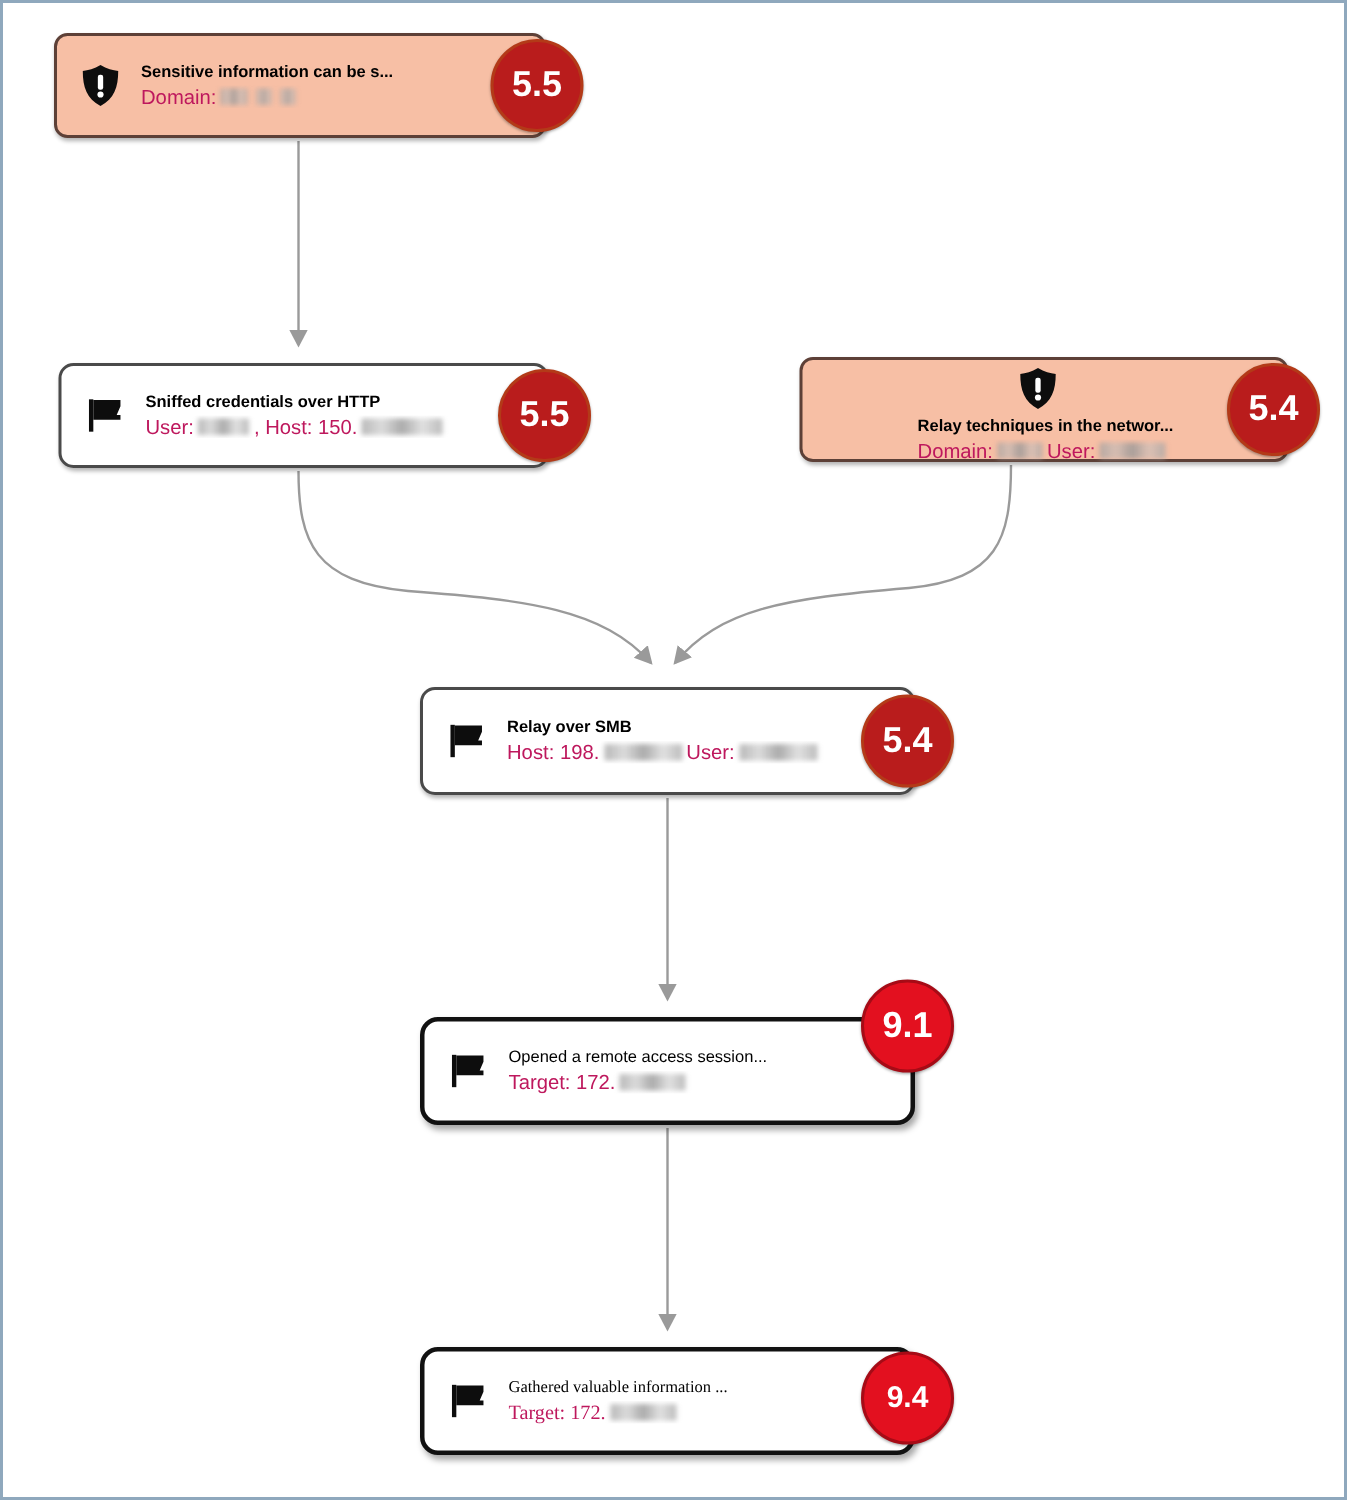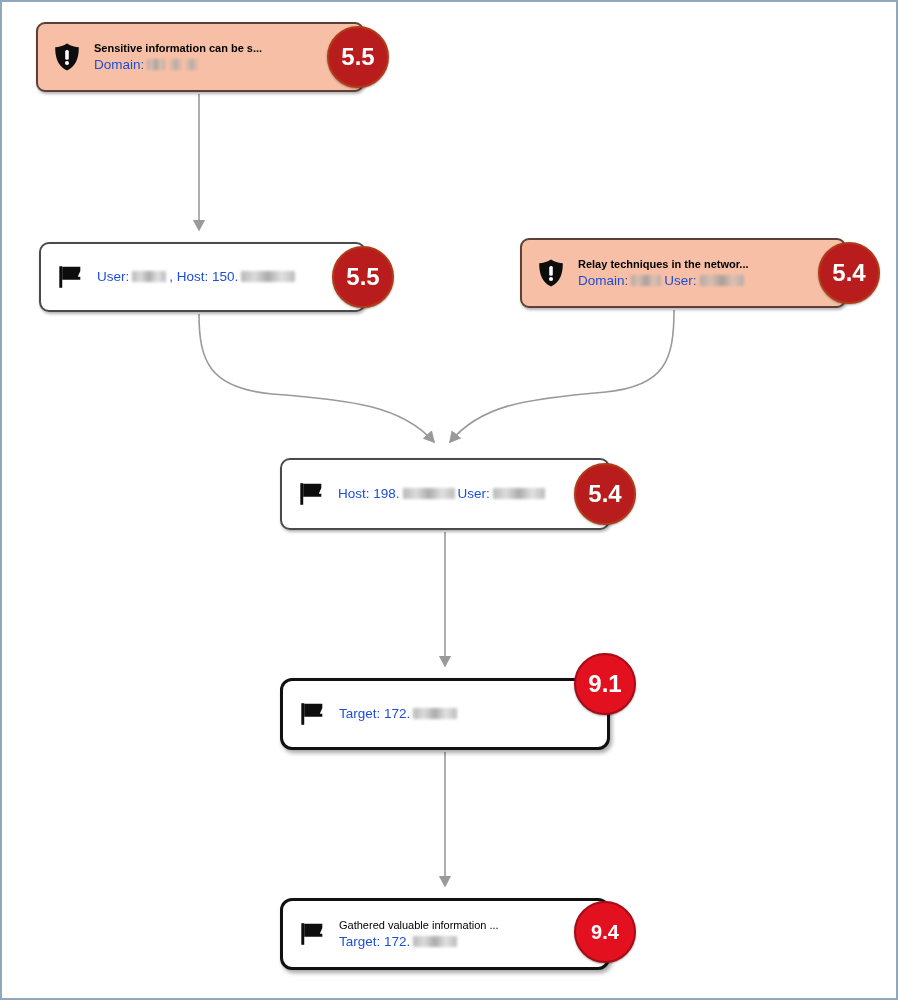--- a/index.html
+++ b/index.html
@@ -72,21 +72,21 @@
   .node-title {
     font-size: 11px;
     color: #000000;
     white-space: nowrap;
     overflow: hidden;
     line-height: 1.15;
   }
   .node-title.bold { font-weight: bold; }
   .node-sub {
     font-size: 13.5px;
-    color: #1d4ed8;
+    color: #be185d;
     white-space: nowrap;
     overflow: hidden;
     line-height: 1.15;
     display: flex;
     align-items: center;
     flex-wrap: nowrap;
   }
   .node-sub .redact {
     display: inline-block;
     height: 11px;
@@ -163,29 +163,30 @@
         </div>
       </div>
       <div class="node" style="left: 37px; top: 240px; width: 327px; height: 70px;">
         <span class="node-icon">
           <svg viewBox="0 0 32 32" width="30" height="32">
             <rect x="4.6" y="4.5" width="3.1" height="23" fill="#0d0d0d"></rect>
             <path d="M7.7 5 L27 5 L27 9.5 L24.3 15.6 L27 15.6 L27 19 L7.7 19 Z" fill="#0d0d0d"></path>
           </svg>
         </span>
         <div class="node-text">
+          <div class="node-title bold">Sniffed credentials over HTTP</div>
           <div class="node-sub">
             <span>User:</span>
             <span class="redact" style="width: 34px;"></span>
             <span>, Host: 150.</span>
             <span class="redact" style="width: 54px;"></span>
           </div>
         </div>
       </div>
-      <div class="node alert" style="left: 518px; top: 236px; width: 326px; height: 70px;">
+      <div class="node alert" style="left: 531px; top: 236px; width: 326px; height: 70px; flex-direction: column;">
         <span class="node-icon">
           <svg viewBox="0 0 32 32" width="30" height="32">
             <path d="M16 1.5 C11.5 4.2 7.2 5.4 3.4 5.6 C3.4 17 6.2 25.4 16 30.5 C25.8 25.4 28.6 17 28.6 5.6 C24.8 5.4 20.5 4.2 16 1.5 Z" fill="#0d0d0d"></path>
             <rect x="14.1" y="8.4" width="3.8" height="10.6" rx="1.6" fill="#ffffff"></rect>
             <circle cx="16" cy="22.4" r="2.2" fill="#ffffff"></circle>
           </svg>
         </span>
         <div class="node-text">
           <div class="node-title bold">Relay techniques in the networ...</div>
           <div class="node-sub">
@@ -197,43 +198,45 @@
         </div>
       </div>
       <div class="node" style="left: 278px; top: 456px; width: 330px; height: 72px;">
         <span class="node-icon">
           <svg viewBox="0 0 32 32" width="30" height="32">
             <rect x="4.6" y="4.5" width="3.1" height="23" fill="#0d0d0d"></rect>
             <path d="M7.7 5 L27 5 L27 9.5 L24.3 15.6 L27 15.6 L27 19 L7.7 19 Z" fill="#0d0d0d"></path>
           </svg>
         </span>
         <div class="node-text">
+          <div class="node-title bold">Relay over SMB</div>
           <div class="node-sub">
             <span>Host: 198.</span>
             <span class="redact" style="width: 52px;"></span>
             <span>User:</span>
             <span class="redact" style="width: 52px;"></span>
           </div>
         </div>
       </div>
       <div class="node thick" style="left: 278px; top: 676px; width: 330px; height: 72px;">
         <span class="node-icon">
           <svg viewBox="0 0 32 32" width="30" height="32">
             <rect x="4.6" y="4.5" width="3.1" height="23" fill="#0d0d0d"></rect>
             <path d="M7.7 5 L27 5 L27 9.5 L24.3 15.6 L27 15.6 L27 19 L7.7 19 Z" fill="#0d0d0d"></path>
           </svg>
         </span>
         <div class="node-text">
+          <div class="node-title">Opened a remote access session...</div>
           <div class="node-sub">
             <span>Target: 172.</span>
             <span class="redact" style="width: 44px;"></span>
           </div>
         </div>
       </div>
-      <div class="node thick" style="left: 278px; top: 896px; width: 330px; height: 72px;">
+      <div class="node thick" style="left: 278px; top: 896px; width: 330px; height: 72px; font-family: Liberation Serif, serif;">
         <span class="node-icon">
           <svg viewBox="0 0 32 32" width="30" height="32">
             <rect x="4.6" y="4.5" width="3.1" height="23" fill="#0d0d0d"></rect>
             <path d="M7.7 5 L27 5 L27 9.5 L24.3 15.6 L27 15.6 L27 19 L7.7 19 Z" fill="#0d0d0d"></path>
           </svg>
         </span>
         <div class="node-text">
           <div class="node-title">Gathered valuable information ...</div>
           <div class="node-sub">
             <span>Target: 172.</span>

